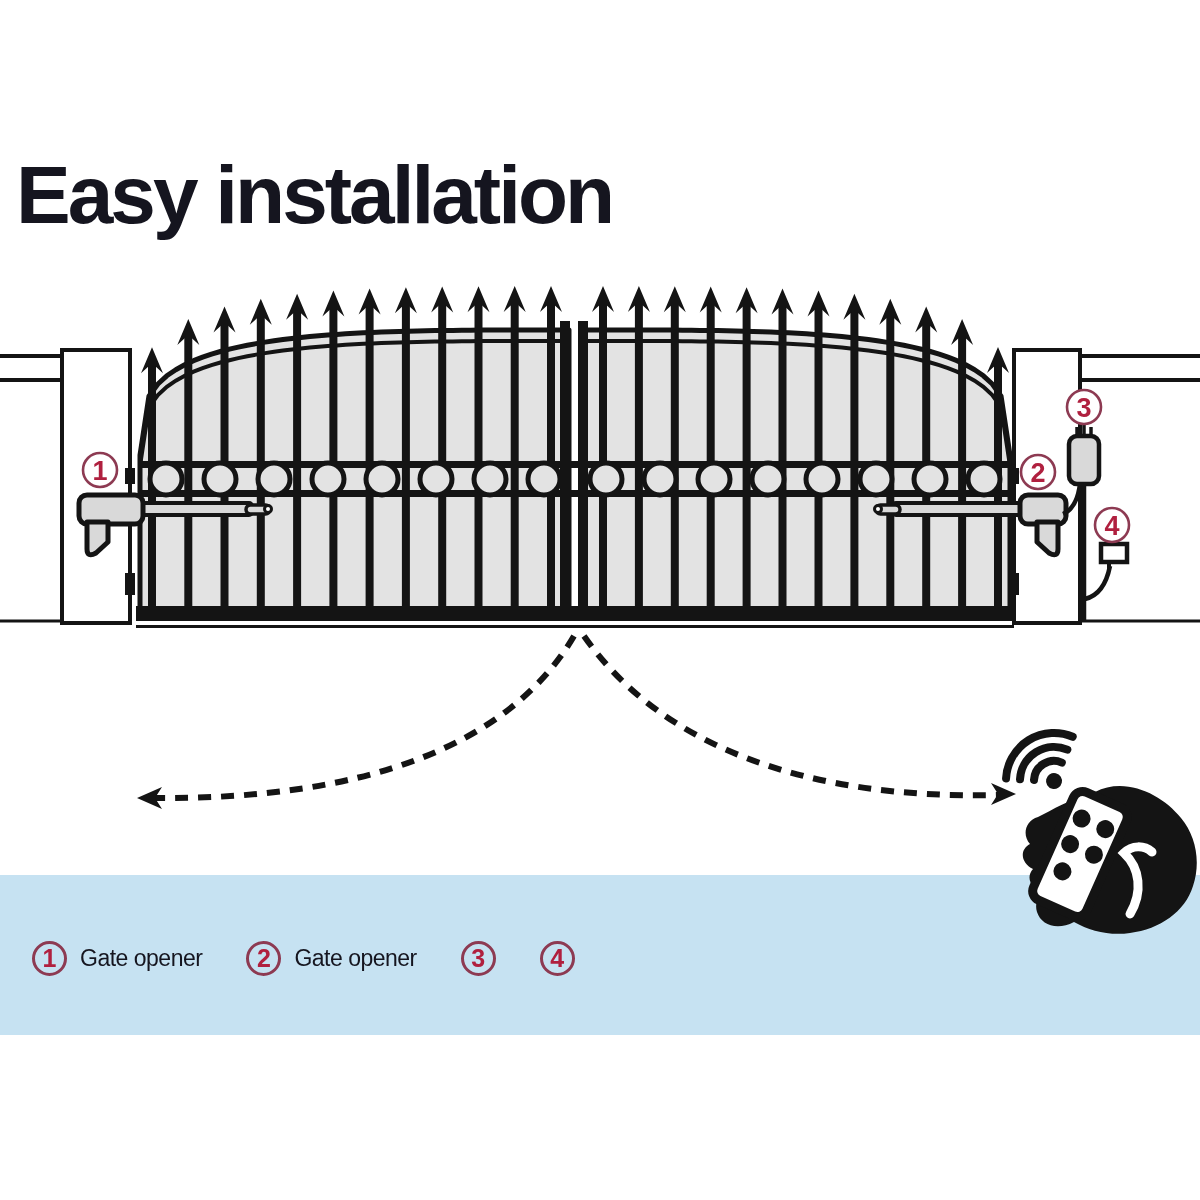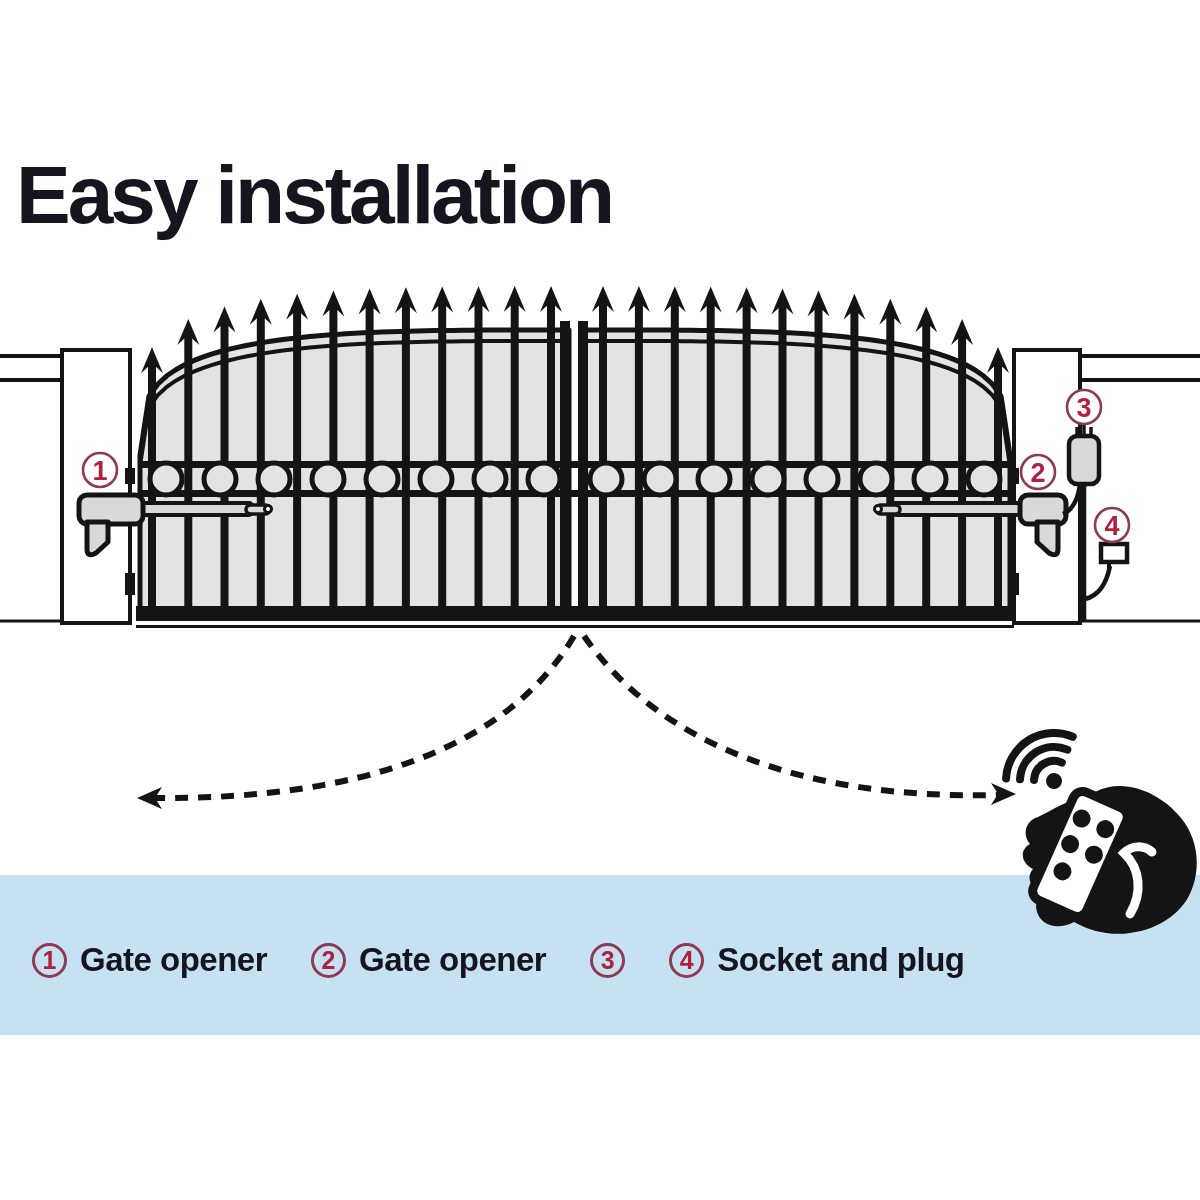--- a/index.html
+++ b/index.html
@@ -28,21 +28,21 @@
   .legend{
     position:absolute;top:941px;left:32px;display:flex;gap:44px;
     align-items:center;z-index:3;
   }
   .legend-item{display:flex;align-items:center;gap:13px;}
   .badge{
     box-sizing:border-box;width:35px;height:35px;border:3px solid var(--badge-ring);
     border-radius:50%;color:var(--badge-number);font-weight:700;font-size:25px;
     display:flex;align-items:center;justify-content:center;background:transparent;
   }
-  .legend-label{font-size:33px;font-weight:700;color:var(--text);letter-spacing:-0.5px;white-space:nowrap;}
+  .legend-label{font-size:23px;font-weight:400;color:var(--text);letter-spacing:-0.5px;white-space:nowrap;}
   svg.diagram{position:absolute;top:0;left:0;z-index:1;}
   .f-ink{fill:var(--ink);}
   .s-ink{stroke:var(--ink);}
   .f-none{fill:none;}
   .f-white{fill:#ffffff;}
   .f-dev{fill:var(--device-fill);}
   .f-gate{fill:var(--gate-fill);}
   .badge-ring{fill:#ffffff;stroke:var(--badge-ring);stroke-width:2.6px;}
   .badge-num{fill:var(--badge-number);font:700 27px "Liberation Sans",sans-serif;text-anchor:middle;}
   .crease{stroke:#ffffff;stroke-width:9px;fill:none;stroke-linecap:round;}
@@ -229,15 +229,14 @@
     </div>
     <div class="legend-item">
       <span class="badge">2</span>
       <span class="legend-label">Gate opener</span>
     </div>
     <div class="legend-item">
       <span class="badge">3</span>
     </div>
     <div class="legend-item">
       <span class="badge">4</span>
-      <span class="legend-label">Socket and plug</span>
     </div>
   </div>
 
 </body></html>

